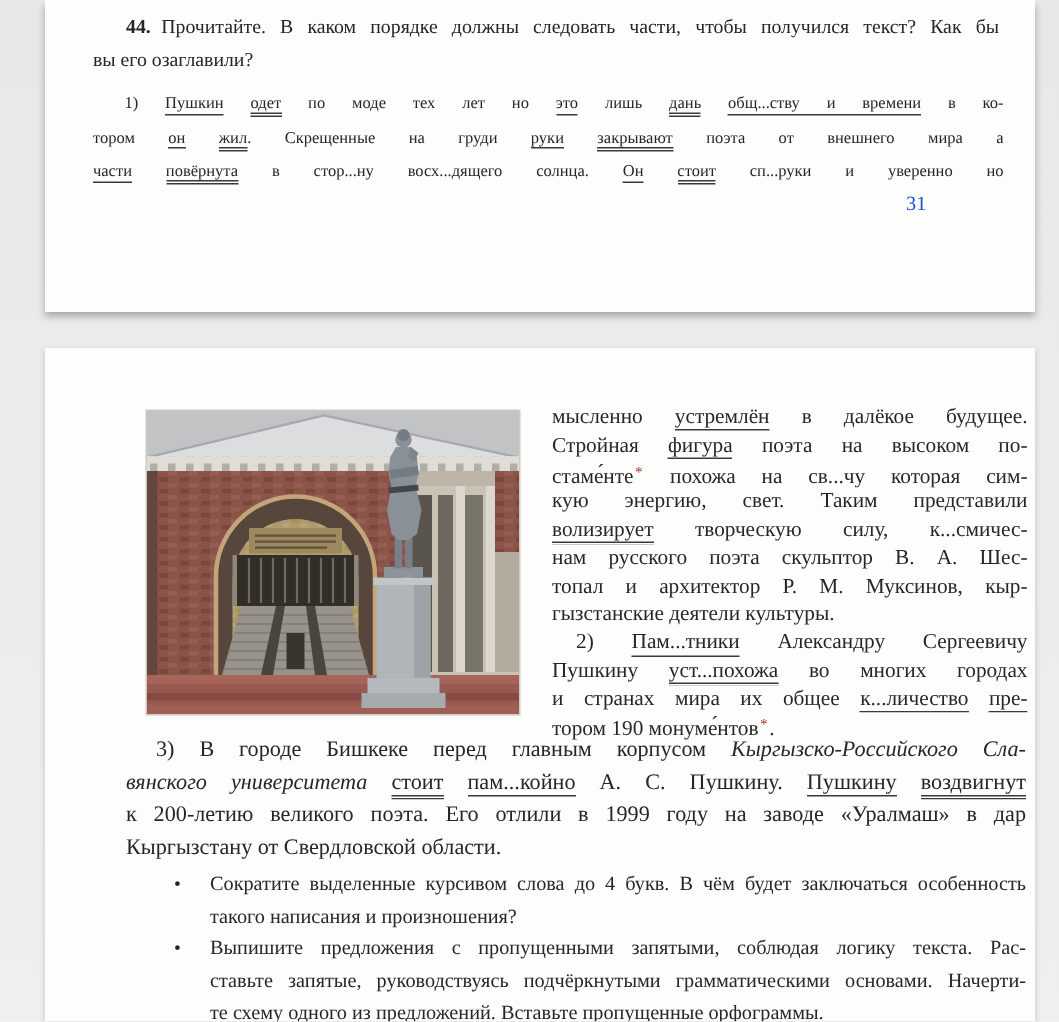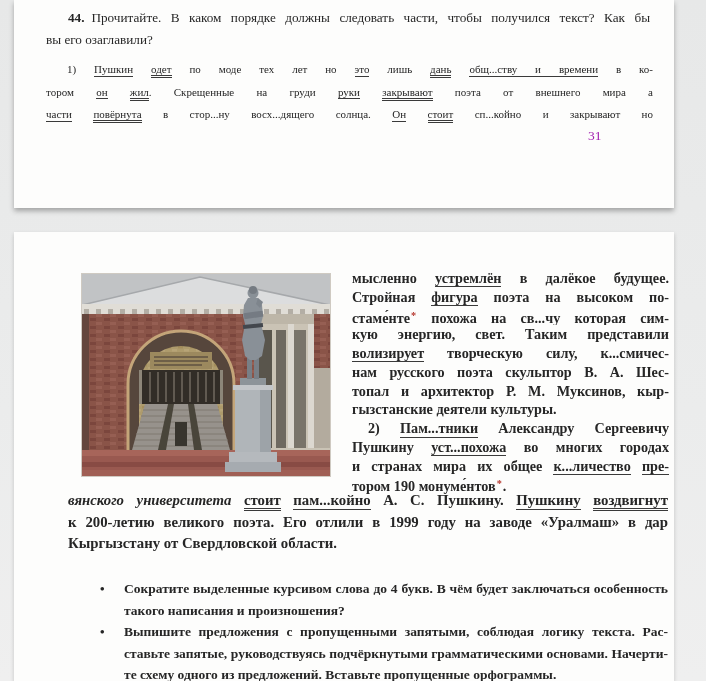--- a/index.html
+++ b/index.html
@@ -1,37 +1,37 @@
 <!DOCTYPE html>
 <html><head>
 <meta charset="utf-8">
 <style>
   html,body{margin:0;padding:0;}
   body{background:#e9eaea;font-family:"Liberation Serif","DejaVu Serif",serif;}
   #screen{position:relative;width:706px;height:681px;overflow:hidden;
           background:linear-gradient(180deg,#e7e8e8 0%,#ebecec 60%,#efefef 100%);}
-  .page{position:absolute;background:#fdfdfc;}
+  .page{position:absolute;background:#fdfdfc;margin-left:16px;}
   #top-page{left:14px;top:0;width:660px;height:208px;box-shadow:0 3px 5px rgba(0,0,0,.30);}
-  #bottom-page{left:14px;top:232px;width:660px;height:449px;box-shadow:0 2px 4px rgba(0,0,0,.18);font-weight:bold;}
+  #bottom-page{left:14px;top:232px;width:660px;height:449px;box-shadow:0 2px 4px rgba(0,0,0,.18);}
   .tblock{position:absolute;color:#262626;}
   .tl{text-align:justify;text-align-last:justify;overflow:hidden;}
   .tl.last{text-align-last:left;}
   .tl.ind{text-indent:var(--ind,20px);}
   .seg-n{}
   .seg-b{font-weight:700;padding-right:7px;}
   .seg-i{font-style:italic;}
   .seg-u1{border-bottom:1.4px solid #3a3a3a;padding-bottom:0.5px;}
   .seg-u2{border-bottom:3px double #3a3a3a;}
   .seg-star{color:#b5352c;font-size:.72em;vertical-align:4px;padding:0 1px;}
   
   #instruction{left:32px;top:7px;width:604px;font-size:13.2px;line-height:22px;--ind:22px;}
   #instruction .tl{height:22px;}
   #para1{left:32px;top:58px;width:607px;font-size:11px;line-height:22.6px;--ind:21px;}
   #para1 .tl{height:22.6px;}
-  #page-number{left:574px;top:128px;font-size:13.5px;color:#a21caf;}
+  #page-number{left:574px;top:128px;font-size:13.5px;color:#1d4ed8;}
   
   #photo-frame{position:absolute;left:68px;top:42px;width:248px;height:202px;outline:1px solid #cfcac2;}
   #column{left:338px;top:37px;width:317px;font-size:14.2px;line-height:18.75px;--ind:16px;}
   #column .tl{height:18.75px;}
   #para3{left:54px;top:258px;width:600px;font-size:14.8px;line-height:21.6px;--ind:20px;}
   #para3 .tl{height:21.6px;}
   #bullets{left:73px;top:346px;width:581px;font-size:13.5px;line-height:21.5px;}
   #bullets .tl{height:21.5px;}
   .bullet-row{display:flex;align-items:flex-start;}
   .bullet-marker{flex:0 0 37px;padding-left:13px;box-sizing:border-box;font-size:13px;line-height:21.5px;}
@@ -43,21 +43,21 @@
 <div id="screen">
 
   <div class="page" id="top-page">
     <div class="tblock" id="instruction">
         <div class="tl ind"><span class="seg-b">44.</span><span class="seg-n">Прочитайте. В каком порядке должны следовать части, чтобы получился текст? Как бы</span></div>
         <div class="tl last"><span class="seg-n">вы его озаглавили?</span></div>
       </div>
     <div class="tblock" id="para1">
         <div class="tl ind"><span class="seg-n">1) </span><span class="seg-u1">Пушкин</span><span class="seg-n"> </span><span class="seg-u2">одет</span><span class="seg-n"> по моде тех лет но </span><span class="seg-u1">это</span><span class="seg-n"> лишь </span><span class="seg-u2">дань</span><span class="seg-n"> </span><span class="seg-u1">общ...ству и времени</span><span class="seg-n"> в ко-</span></div>
         <div class="tl"><span class="seg-n">тором </span><span class="seg-u1">он</span><span class="seg-n"> </span><span class="seg-u2">жил</span><span class="seg-n">. Скрещенные на груди </span><span class="seg-u1">руки</span><span class="seg-n"> </span><span class="seg-u2">закрывают</span><span class="seg-n"> поэта от внешнего мира а</span></div>
-        <div class="tl"><span class="seg-u1">части</span><span class="seg-n"> </span><span class="seg-u2">повёрнута</span><span class="seg-n"> в стор...ну восх...дящего солнца. </span><span class="seg-u1">Он</span><span class="seg-n"> </span><span class="seg-u2">стоит</span><span class="seg-n"> сп...койно и закрывают но</span></div>
+        <div class="tl"><span class="seg-u1">части</span><span class="seg-n"> </span><span class="seg-u2">повёрнута</span><span class="seg-n"> в стор...ну восх...дящего солнца. </span><span class="seg-u1">Он</span><span class="seg-n"> </span><span class="seg-u2">стоит</span><span class="seg-n"> сп...руки и уверенно но</span></div>
       </div>
     <div class="tblock" id="page-number">31</div>
   </div>
 
   <div class="page" id="bottom-page">
 
     <div id="photo-frame">
       <svg width="248" height="202" viewBox="0 0 248 202">
         <defs>
           <pattern id="brick" width="14" height="8" patternUnits="userSpaceOnUse">
@@ -149,20 +149,21 @@
         <div class="tl"><span class="seg-u2">волизирует</span><span class="seg-n"> творческую силу, к...смичес-</span></div>
         <div class="tl"><span class="seg-n">нам русского поэта скульптор В. А. Шес-</span></div>
         <div class="tl"><span class="seg-n">топал и архитектор Р. М. Муксинов, кыр-</span></div>
         <div class="tl last"><span class="seg-n">гызстанские деятели культуры.</span></div>
         <div class="tl ind"><span class="seg-n">2) </span><span class="seg-u1">Пам...тники</span><span class="seg-n"> Александру Сергеевичу</span></div>
         <div class="tl"><span class="seg-n">Пушкину </span><span class="seg-u2">уст...похожа</span><span class="seg-n"> во многих городах</span></div>
         <div class="tl"><span class="seg-n">и странах мира их общее </span><span class="seg-u1">к...личество</span><span class="seg-n"> </span><span class="seg-u2">пре-</span></div>
         <div class="tl last"><span class="seg-u2">тором</span><span class="seg-n"> 190 монуме́нтов</span><span class="seg-star">*</span><span class="seg-n">.</span></div>
       </div>
     <div class="tblock" id="para3">
+        <div class="tl ind"><span class="seg-n">3) В городе Бишкеке перед главным корпусом </span><span class="seg-i">Кыргызско-Российского Сла-</span></div>
         <div class="tl"><span class="seg-i">вянского университета</span><span class="seg-n"> </span><span class="seg-u2">стоит</span><span class="seg-n"> </span><span class="seg-u1">пам...койно</span><span class="seg-n"> А. С. Пушкину. </span><span class="seg-u1">Пушкину</span><span class="seg-n"> </span><span class="seg-u2">воздвигнут</span></div>
         <div class="tl"><span class="seg-n">к 200-летию великого поэта. Его отлили в 1999 году на заводе «Уралмаш» в дар</span></div>
         <div class="tl last"><span class="seg-n">Кыргызстану от Свердловской области.</span></div>
       </div>
     <div class="tblock" id="bullets">
         <div class="bullet-row">
           <span class="bullet-marker">•</span>
           <div class="bullet-body">
             <div class="tl"><span class="seg-n">Сократите выделенные курсивом слова до 4 букв. В чём будет заключаться особенность</span></div>
             <div class="tl last"><span class="seg-n">такого написания и произношения?</span></div>

